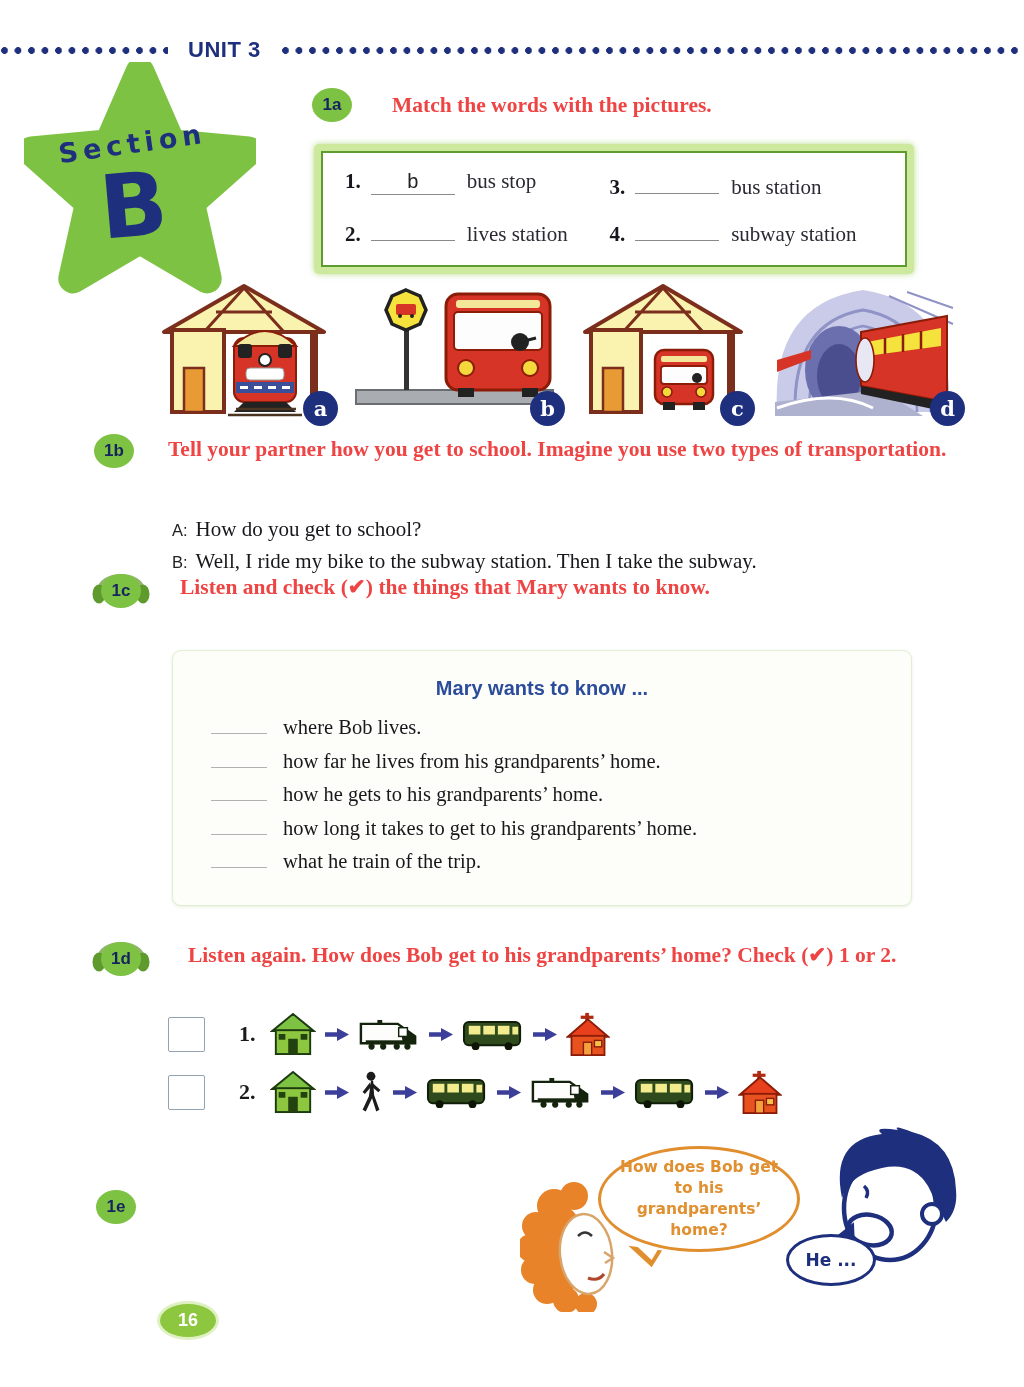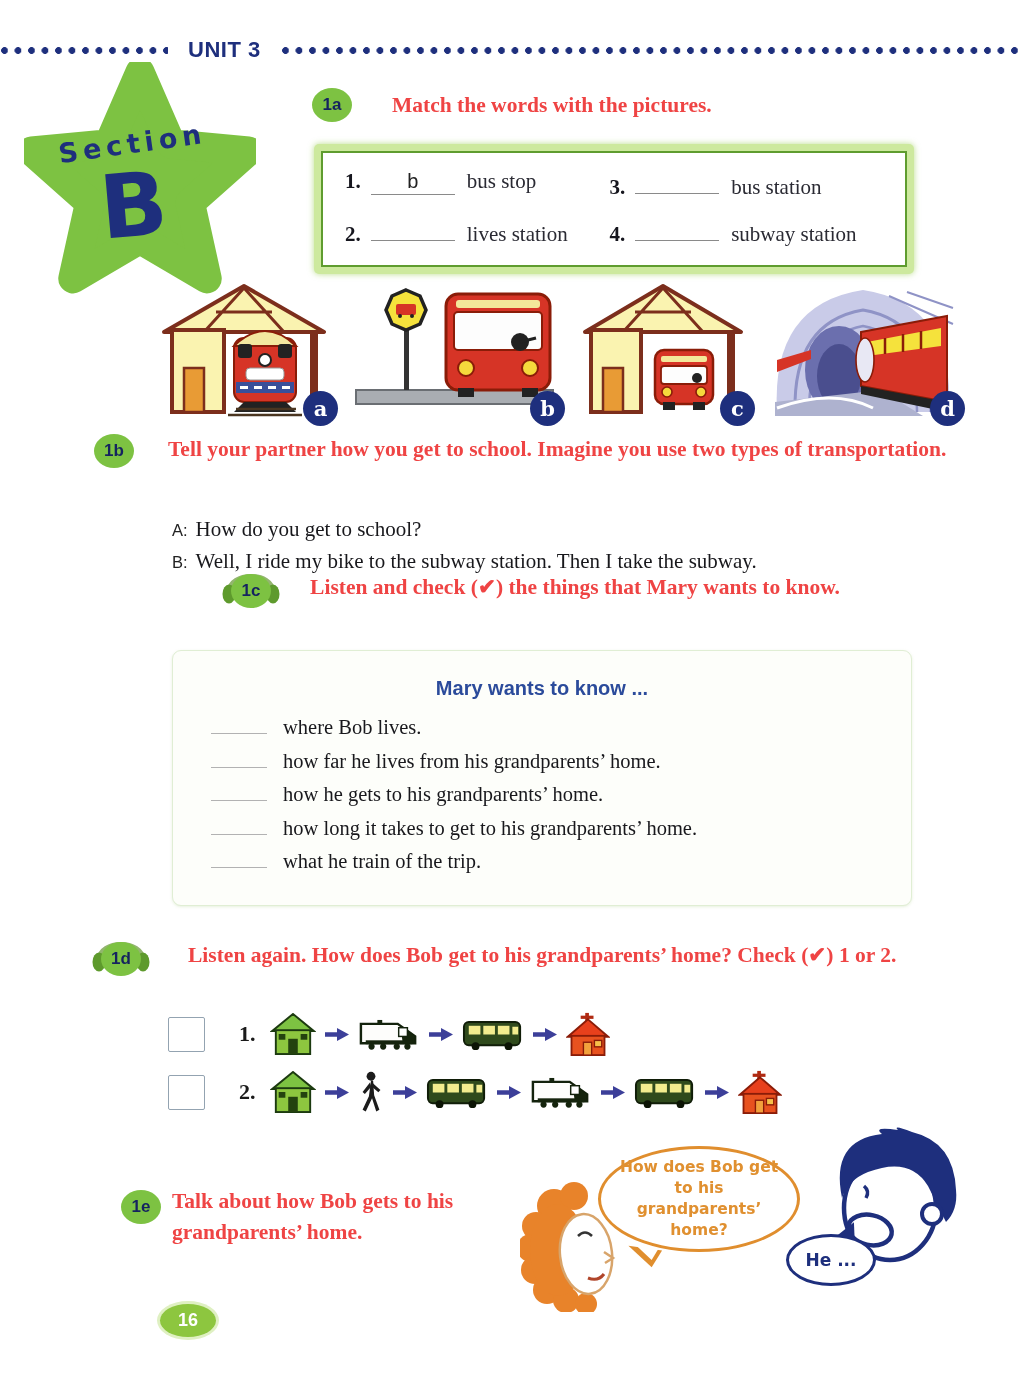--- a/index.html
+++ b/index.html
@@ -51,21 +51,21 @@
   .blank-short { width:56px; height:16px; border-bottom:1.6px solid #b2b2b2; margin-right:16px; flex:0 0 auto; }
 
   
   .pics { position:absolute; left:158px; top:280px; display:flex; align-items:flex-end; gap:22px; }
   .pic { position:relative; }
   .letter-badge { position:absolute; right:-8px; bottom:-4px; width:35px; height:35px;
     border-radius:50%; background:#1e2f7d; color:#fff; display:flex; align-items:center;
     justify-content:center; font:bold 21px "DejaVu Serif", serif; }
 
   
-  .hdr-row { position:absolute; display:flex; align-items:flex-start; gap:34px;justify-content:center; }
+  .hdr-row { position:absolute; display:flex; align-items:flex-start; gap:34px; }
   .dialog { position:absolute; left:172px; top:514px; font-size:21px; line-height:1.5; color:#18181c; }
   .speaker { font:16.5px "Liberation Sans", sans-serif; color:#222; margin-right:8px; }
 
   
   .listen-box { position:absolute; left:172px; top:650px; width:740px; height:256px;
     background:#fdfefa; border:1px solid #e0eed4; border-radius:9px;
     box-shadow:0 1px 3px rgba(160,200,120,.25); }
   .listen-title { margin-top:26px; text-align:center;
     font:bold 20px "Liberation Sans", sans-serif; color:#2b4b9b; }
   .listen-items { margin:16px 0 0 38px; }
@@ -414,21 +414,20 @@
         </svg>
       <svg class="ic" width="44" height="44">
           <use href="#i-school"></use>
         </svg>
     </div>
   </div>
 
   <div class="hdr-row" style="left:96px; top:1190px; width:90px;">
     <div class="badge">1e</div>
   </div>
-  <div class="act-title title-1e">Talk about how Bob gets to his grandparents’ home.</div>
 
   <div class="girl">
     <svg width="112" height="132" viewBox="0 0 112 132">
       <g fill="#e8832a">
         <circle cx="34" cy="26" r="17"></circle>
           <circle cx="16" cy="46" r="14"></circle>
           <circle cx="11" cy="68" r="14"></circle>
         <circle cx="15" cy="90" r="14"></circle>
           <circle cx="27" cy="110" r="14"></circle>
           <circle cx="46" cy="120" r="13"></circle>

